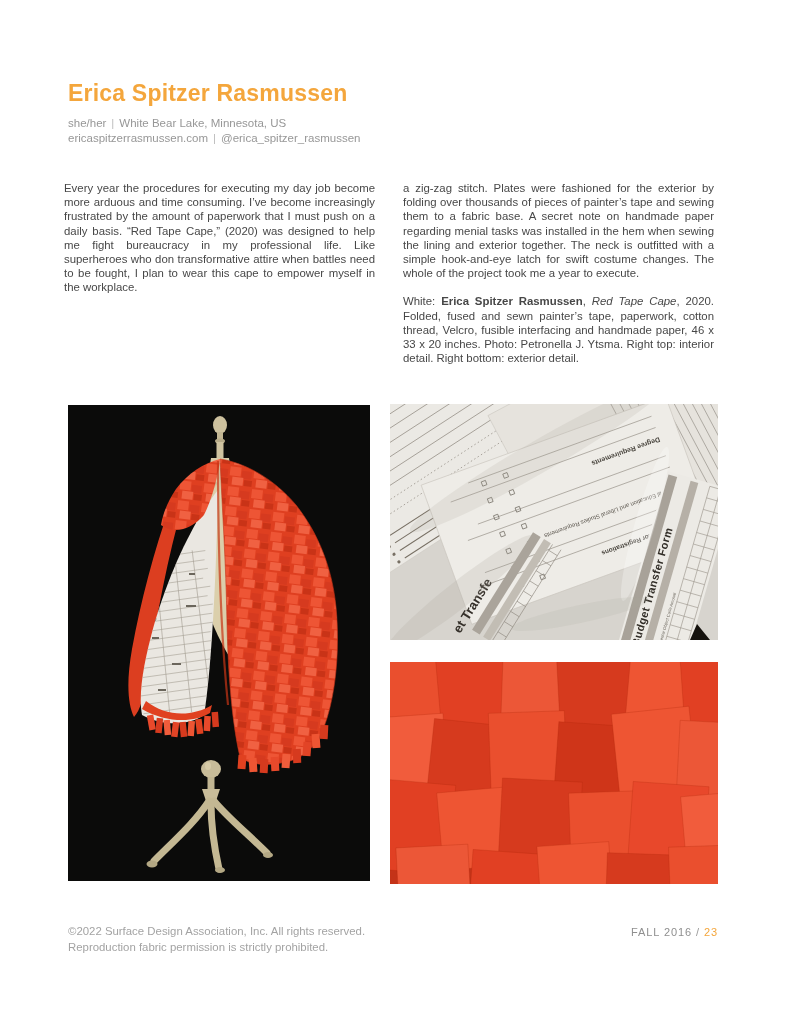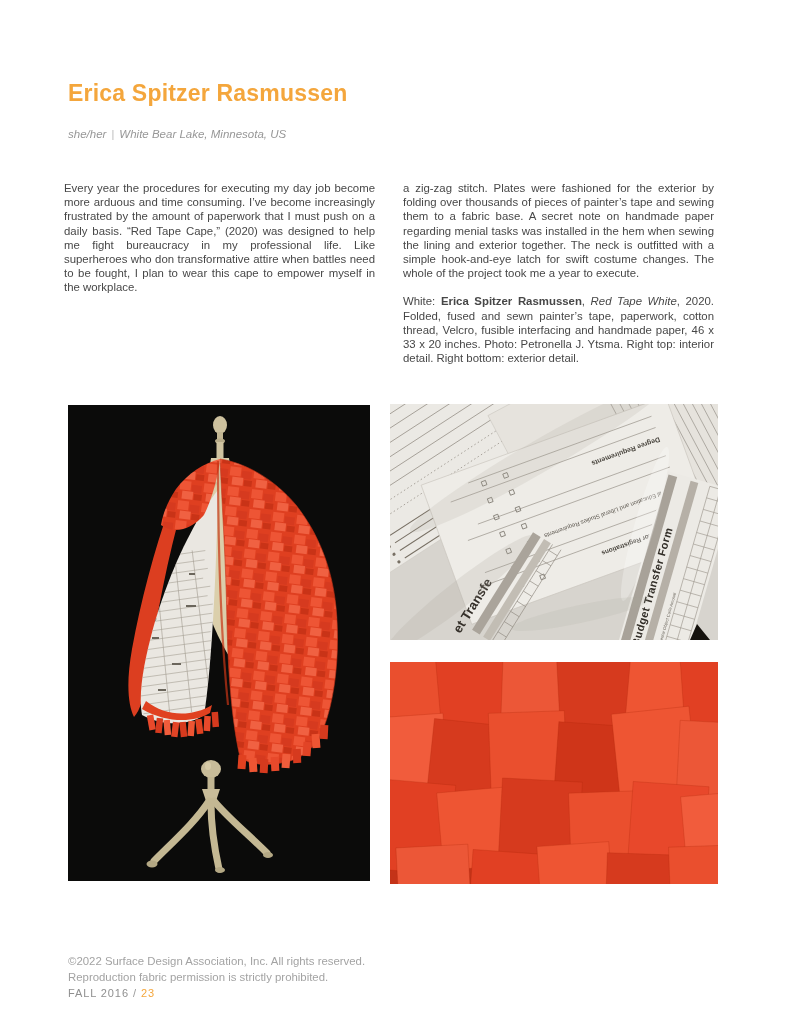--- a/index.html
+++ b/index.html
@@ -7,64 +7,67 @@
   .page {
     position:relative; width:791px; height:1023px; margin:0 auto;
     background:#ffffff; overflow:hidden;
     font-family:"Liberation Sans","DejaVu Sans",sans-serif;
     -webkit-font-smoothing:antialiased;
   }
   
   .header { position:absolute; left:68px; top:80px; width:650px; }
   .title { font-size:23px; font-weight:bold; color:#F4A63C; letter-spacing:0.2px; }
   .meta { font-size:11.5px; color:#979797; line-height:15px; }
-  .meta.first { margin-top:20px;font-style:italic; }
+  .meta.first { margin-top:9px; }
   .meta .sep { color:#bdbdbd; padding:0 5px; }
   
   .columns { position:absolute; left:64px; top:181px; width:650px; display:flex; gap:28px; }
   .col { width:311px; }
   .col p {
     font-size:11.4px; line-height:14.2px; color:#474747;
     text-align:justify; margin-bottom:13px;
   }
   .caption { font-size:10.3px; line-height:13px; color:#8d8a85; margin-top:14px; text-align:left; }
   .caption strong { font-weight:bold; }
   .caption em { font-style:italic; }
   
   figure { position:absolute; overflow:hidden; }
   figure svg { display:block; width:100%; height:100%; }
   .fig-left  { left:68px;  top:405px; width:302px; height:476px; background:#0b0b0a; }
   .fig-tr    { left:390px; top:404px; width:328px; height:236px; background:#d7d4ce; }
   .fig-br    { left:390px; top:662px; width:328px; height:222px; background:#dd4023; }
   
-  .footer { position:absolute; left:68px; top:954px; width:650px; display:flex; justify-content:center; align-items:flex-start;flex-direction:column; }
+  .footer { position:absolute; left:68px; top:924px; width:650px; display:flex; justify-content:space-between; align-items:flex-start; }
   .copyright { font-size:11.4px; line-height:15.5px; color:#a3a3a3; }
   .folio { font-size:11px; letter-spacing:0.9px; color:#8f8f8f; padding-top:2px; white-space:nowrap; }
   .folio .fsep { padding:0 4px; color:#9b9b9b; }
   .folio .pg { color:#F4A63C; }
 </style>
 </head>
 <body>
 
 <div class="page">
 
   <div class="header">
     <div class="title">Erica Spitzer Rasmussen</div>
     <div class="meta first">
       <span>she/her</span><span class="sep">|</span><span>White Bear Lake, Minnesota, US</span>
     </div>
+    <div class="meta">
+      <span>ericaspitzerrasmussen.com</span><span class="sep">|</span><span>@erica_spitzer_rasmussen</span>
+    </div>
   </div>
 
   <div class="columns">
     <div class="col">
       <p>Every year the procedures for executing my day job become more arduous and time consuming. I’ve become increasingly frustrated by the amount of paperwork that I must push on a daily basis. “Red Tape Cape,” (2020) was designed to help me fight bureaucracy in my professional life. Like superheroes who don transformative attire when battles need to be fought, I plan to wear this cape to empower myself in the workplace.</p>
     </div>
     <div class="col">
       <p>a zig-zag stitch. Plates were fashioned for the exterior by folding over thousands of pieces of painter’s tape and sewing them to a fabric base. A secret note on handmade paper regarding menial tasks was installed in the hem when sewing the lining and exterior together. The neck is outfitted with a simple hook-and-eye latch for swift costume changes. The whole of the project took me a year to execute.</p>
-      <p class="caption"><span>White: </span><strong>Erica Spitzer Rasmussen</strong><span>, </span><em>Red Tape White</em><span>, 2020. Folded, fused and sewn painter’s tape, paperwork, cotton thread, Velcro, fusible interfacing and handmade paper, 46 x 33 x 20 inches. Photo: Petronella J. Ytsma. Right top: interior detail. Right bottom: exterior detail.</span></p>
+      <p class="caption"><span>White: </span><strong>Erica Spitzer Rasmussen</strong><span>, </span><em>Red Tape Cape</em><span>, 2020. Folded, fused and sewn painter’s tape, paperwork, cotton thread, Velcro, fusible interfacing and handmade paper, 46 x 33 x 20 inches. Photo: Petronella J. Ytsma. Right top: interior detail. Right bottom: exterior detail.</span></p>
     </div>
   </div>
 
   <figure class="fig-left">
     <svg viewBox="0 0 302 476" preserveAspectRatio="none">
       <defs>
         <pattern id="shing" width="24" height="20" patternUnits="userSpaceOnUse" patternTransform="rotate(7)">
           <rect width="24" height="20" fill="#df3f20"></rect>
           <rect x="1" y="1" width="11" height="9" fill="#ee5535"></rect>
           <rect x="13" y="4" width="10" height="8" fill="#d63a1f"></rect>

